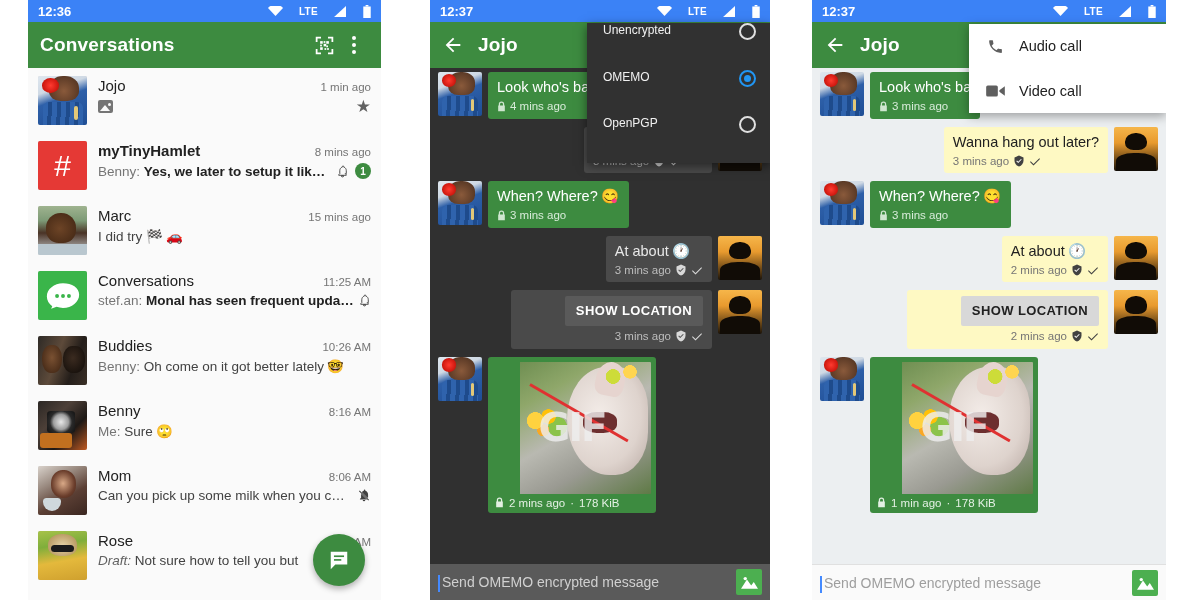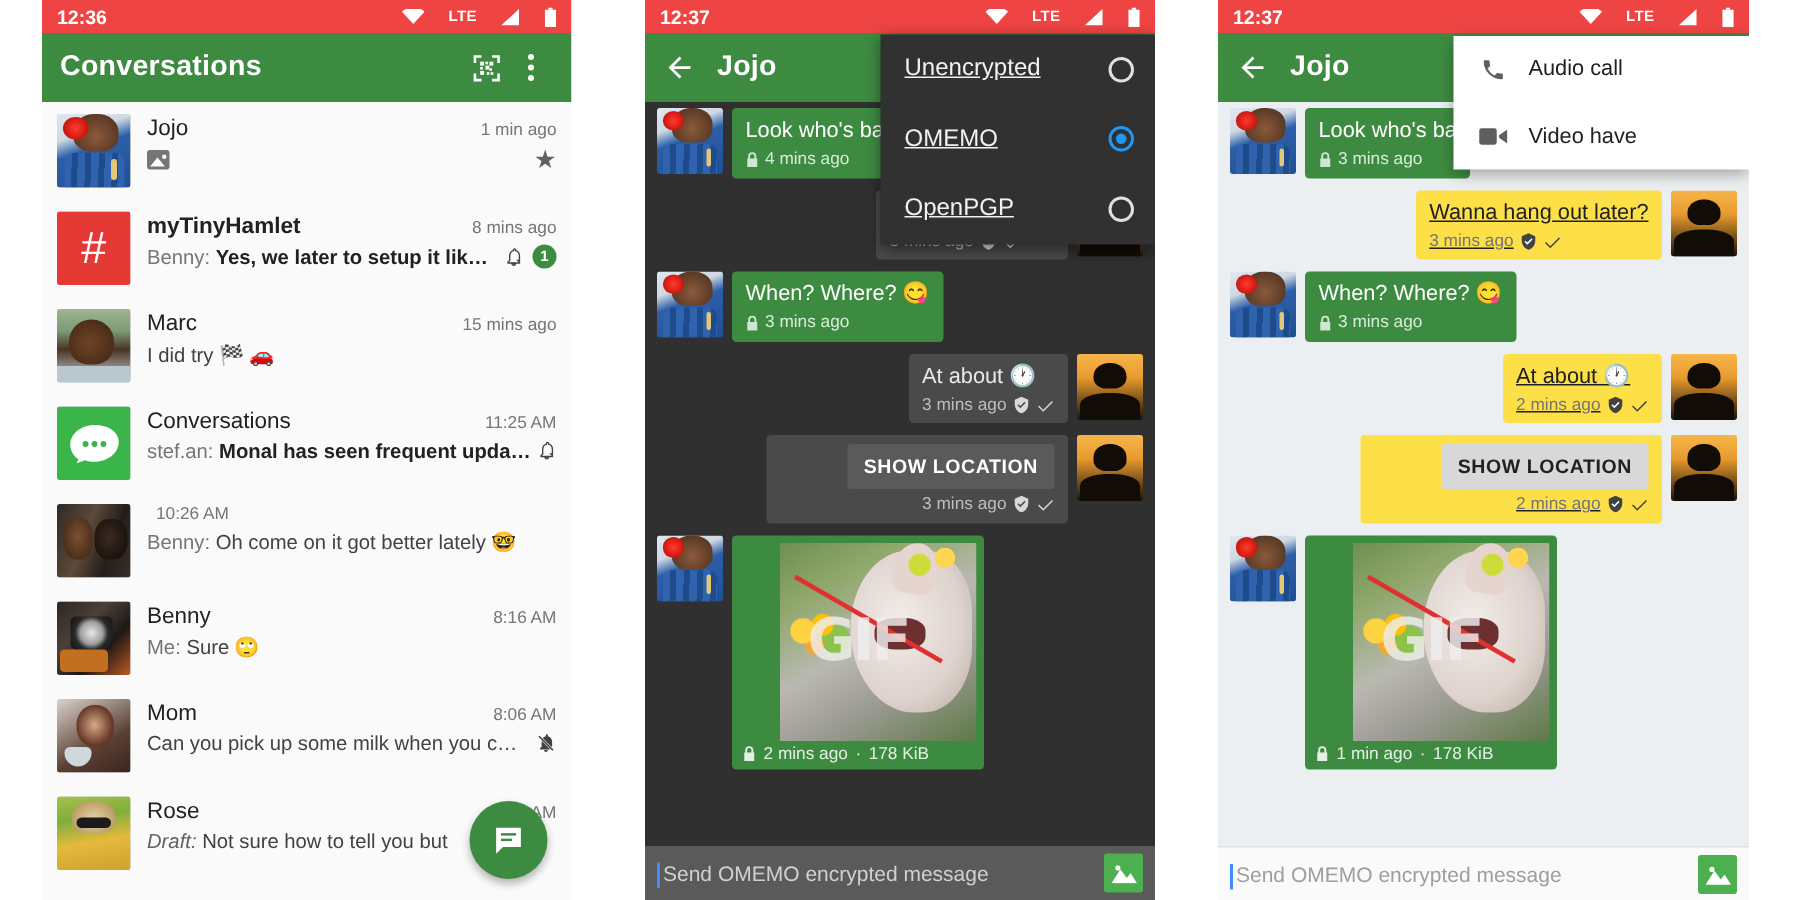--- a/index.html
+++ b/index.html
@@ -16,21 +16,21 @@
   .panel {
     position: absolute; top: 0; height: 600px;
     overflow: hidden; background: #fafafa;
   }
   #panel-1 { left: 28px; width: 353px; }
   #panel-2 { left: 430px; width: 340px; background:#303030; }
   #panel-3 { left: 812px; width: 354px; background:#eceff1; }
 
   
   .statusbar {
-    height: 22px; background: #ef4444;
+    height: 22px; background: #3b82f6;
     display: flex; align-items: center; justify-content: space-between;
     padding: 0 10px; color: #fff;
     font-size: 13px; font-weight: bold;
   }
   .status-right { display: flex; align-items: center; gap: 16px; }
   .status-right .lte { font-size: 10px; font-weight: bold; letter-spacing:.3px;}
   .wifi-ico { width: 15px; height: 10px; }
   .sig-ico  { width: 13px; height: 11px; }
   .bat-ico  { width: 8px;  height: 13px; }
 
@@ -109,21 +109,21 @@
   #panel-3 .chat { background: #eceff1; }
   .msg-row { display: flex; align-items: flex-start; padding: 4px 8px; gap: 6px; }
   .msg-row.out { justify-content: flex-end; }
   .msg-av { width: 44px; height: 44px; flex: 0 0 44px; border-radius: 2px; overflow: hidden; }
   .bubble {
     max-width: 215px; border-radius: 3px; padding: 6px 9px 5px 9px;
     position: relative; font-size: 14.5px; line-height: 1.25;
   }
   .bubble.in  { background: #3d8b40; color: #fff; }
   #panel-2 .bubble.out { background: #4a4a4a; color: #e8e8e8; }
-  #panel-3 .bubble.out { background: #fde047; color: #212121; text-decoration: underline; }
+  #panel-3 .bubble.out { background: #fef9c3; color: #212121; }
   .bubble .meta {
     font-size: 11.5px; margin-top: 3px; display: flex; align-items: center; gap: 4px;
   }
   .bubble.in .meta { color: #d8ecd9; text-align: right; }
   #panel-2 .bubble.out .meta { color: #bdbdbd; justify-content: flex-start; }
   #panel-3 .bubble.out .meta { color: #757575; }
   .lock { width: 9px; height: 11px; display:inline-block; }
   .shield { width: 12px; height: 12px; display:inline-block; }
   .tick { width: 12px; height: 10px; display:inline-block; }
 
@@ -160,22 +160,22 @@
     display: flex; align-items: center; justify-content: center; cursor:pointer;
   }
 
   
   .menu-dark {
     position: absolute; z-index: 30; background: #313131;
     box-shadow: 0 3px 10px rgba(0,0,0,.5);
   }
   #encryption-menu { left: 157px; top: 23px; width: 183px; height: 140px; }
   .menu-dark .mrow {
-    height: 46.6px; display: flex; align-items: center; justify-content: space-between;
-    padding: 0 14px 0 16px; color: #f1f1f1; font-size: 16px; cursor: pointer; text-decoration: underline;
+    height: 46.6px; display: flex; justify-content: space-between;
+    padding: 0 14px 0 16px; color: #f1f1f1; font-size: 12px; cursor: pointer;
   }
   .radio { width: 17px; height: 17px; border-radius: 50%; border: 2px solid #e0e0e0; }
   .radio.sel { border-color: #2196f3; position: relative; }
   .radio.sel::after {
     content:''; position:absolute; left:3px; top:3px; width:7px; height:7px;
     border-radius:50%; background:#2196f3;
   }
 
   .menu-light {
     position: absolute; z-index: 30; background: #ffffff;
@@ -406,20 +406,21 @@
           </div>
         </div>
       </div>
 
       <div class="conv-row">
         <div class="avatar">
             <div class="ph ph-buddies"></div>
           </div>
         <div class="conv-body">
           <div class="conv-line1">
+            <span class="conv-name">Buddies</span>
             <span class="conv-time">10:26 AM</span>
           </div>
           <div class="conv-line2">
             <span class="conv-prev"><span class="sender">Benny:</span> <span>Oh come on it got better lately 🤓</span></span>
           </div>
         </div>
       </div>
 
       <div class="conv-row">
         <div class="avatar">
@@ -832,18 +833,18 @@
         </span>
         <span>Audio call</span>
       </div>
       <div class="mrow">
         <span class="mi">
           <svg width="19" height="14" viewBox="0 0 24 18" fill="#5f5f5f">
               <rect x="0" y="2" width="15" height="14" rx="2"></rect>
               <path d="M17 8 L24 3 L24 15 L17 10 Z"></path>
             </svg>
         </span>
-        <span>Video have</span>
+        <span>Video call</span>
       </div>
     </div>
   </div>
 
 </div>
 
 </body></html>

